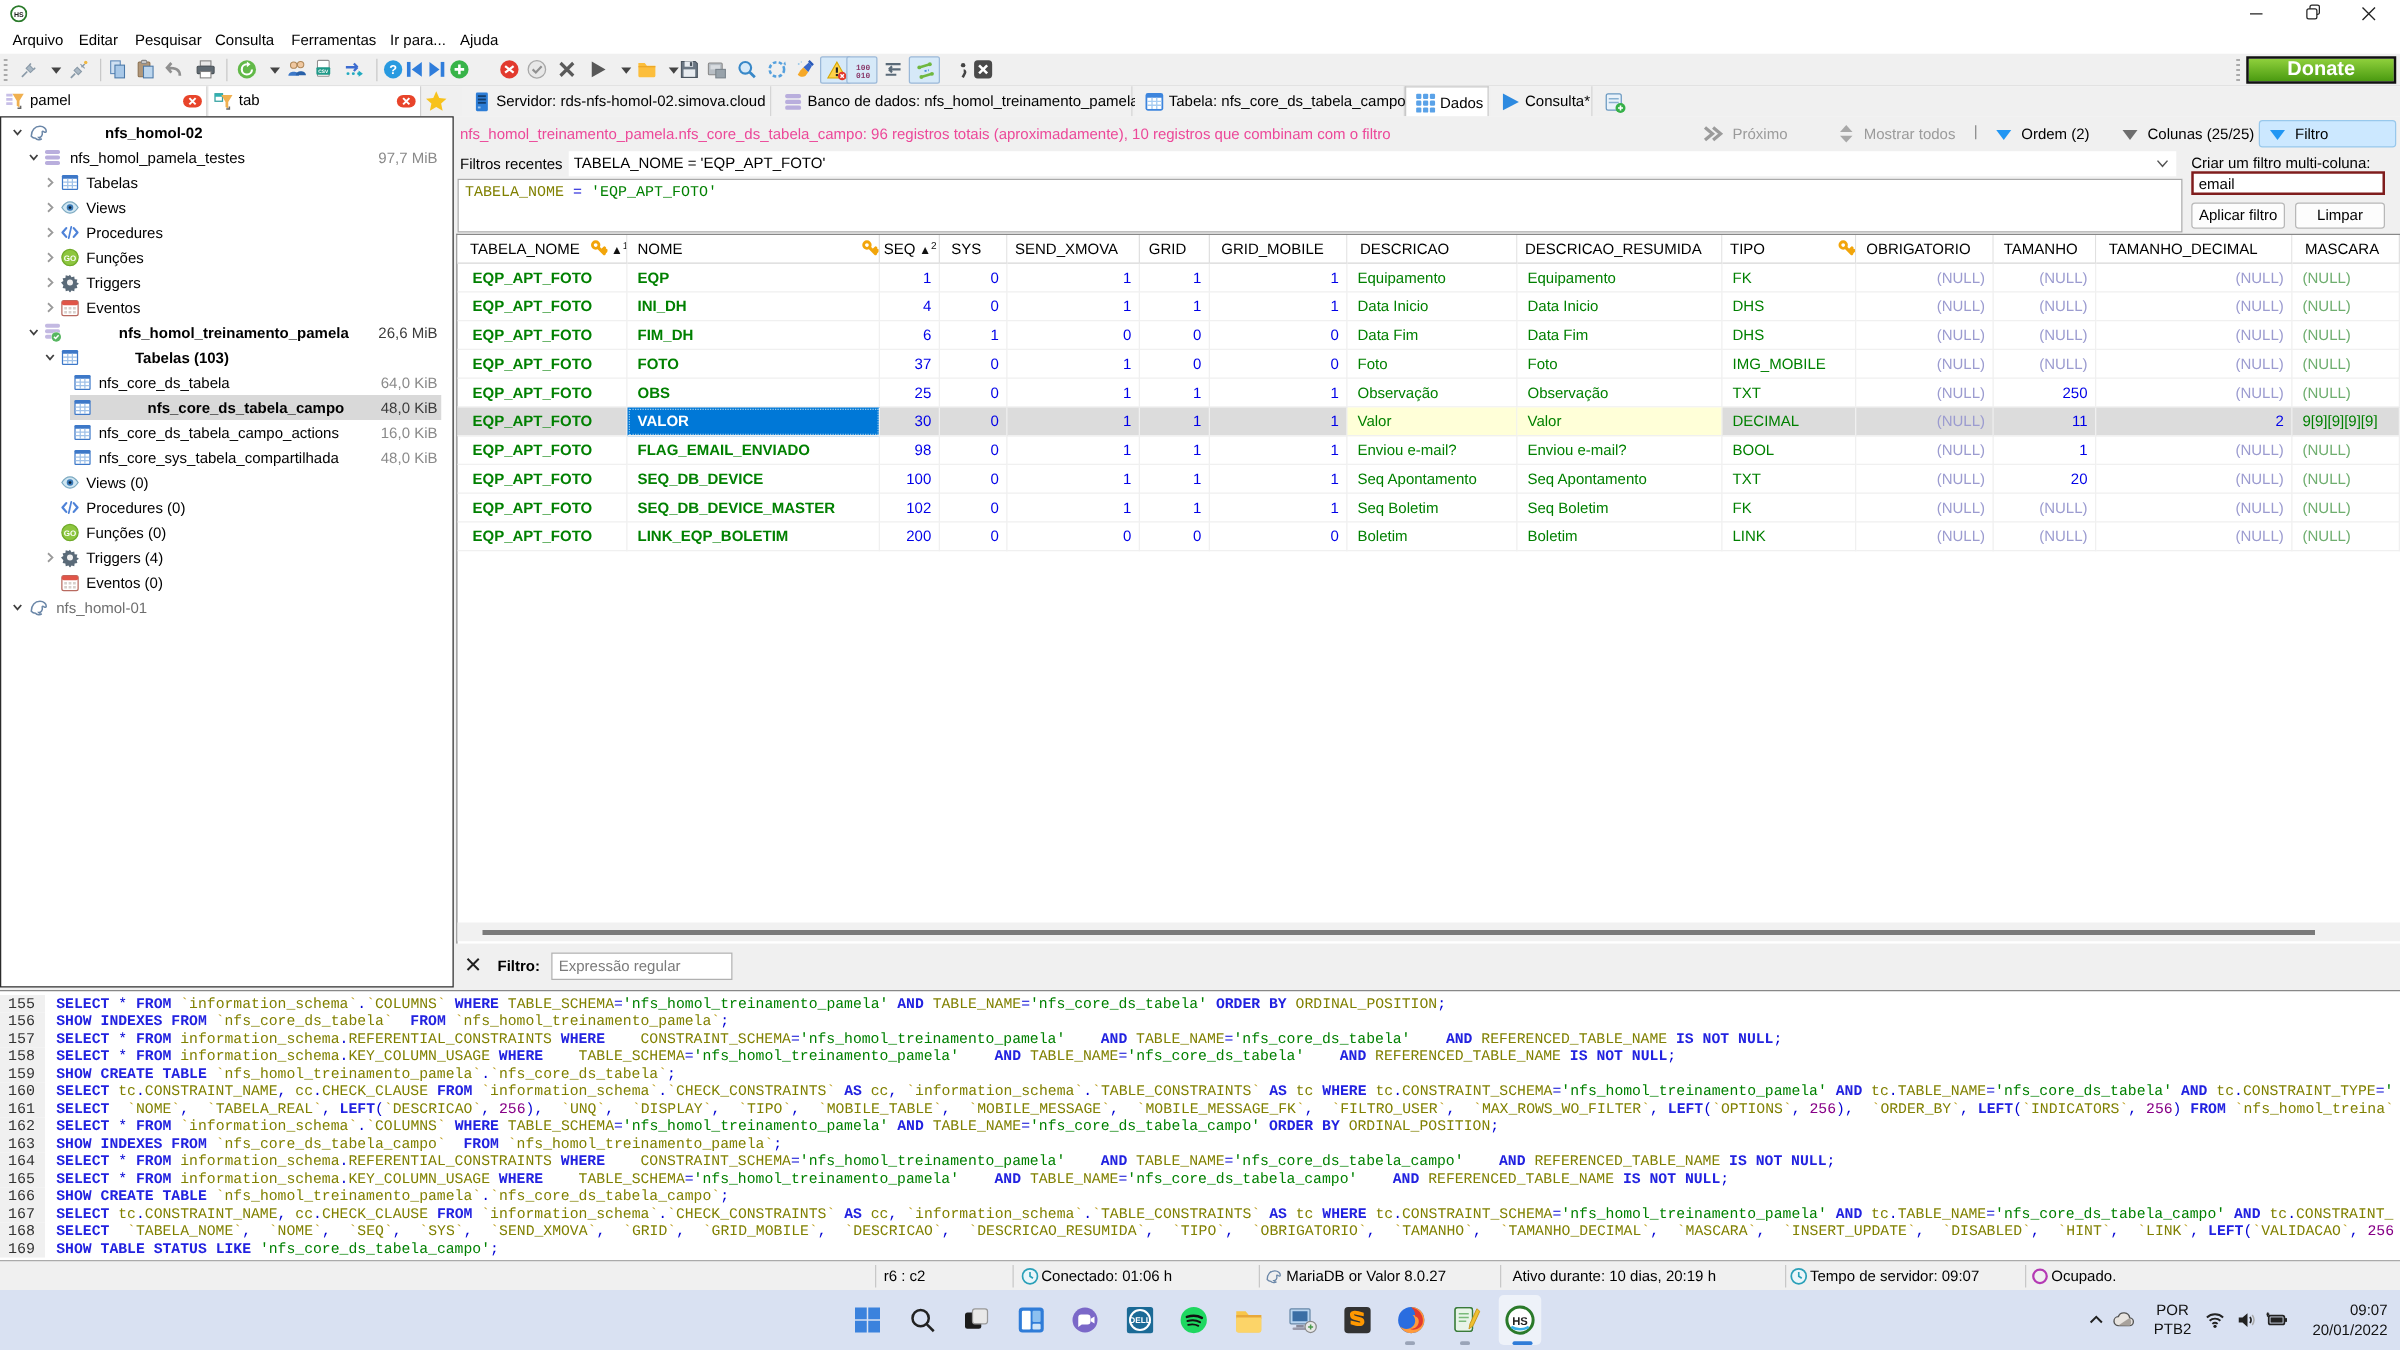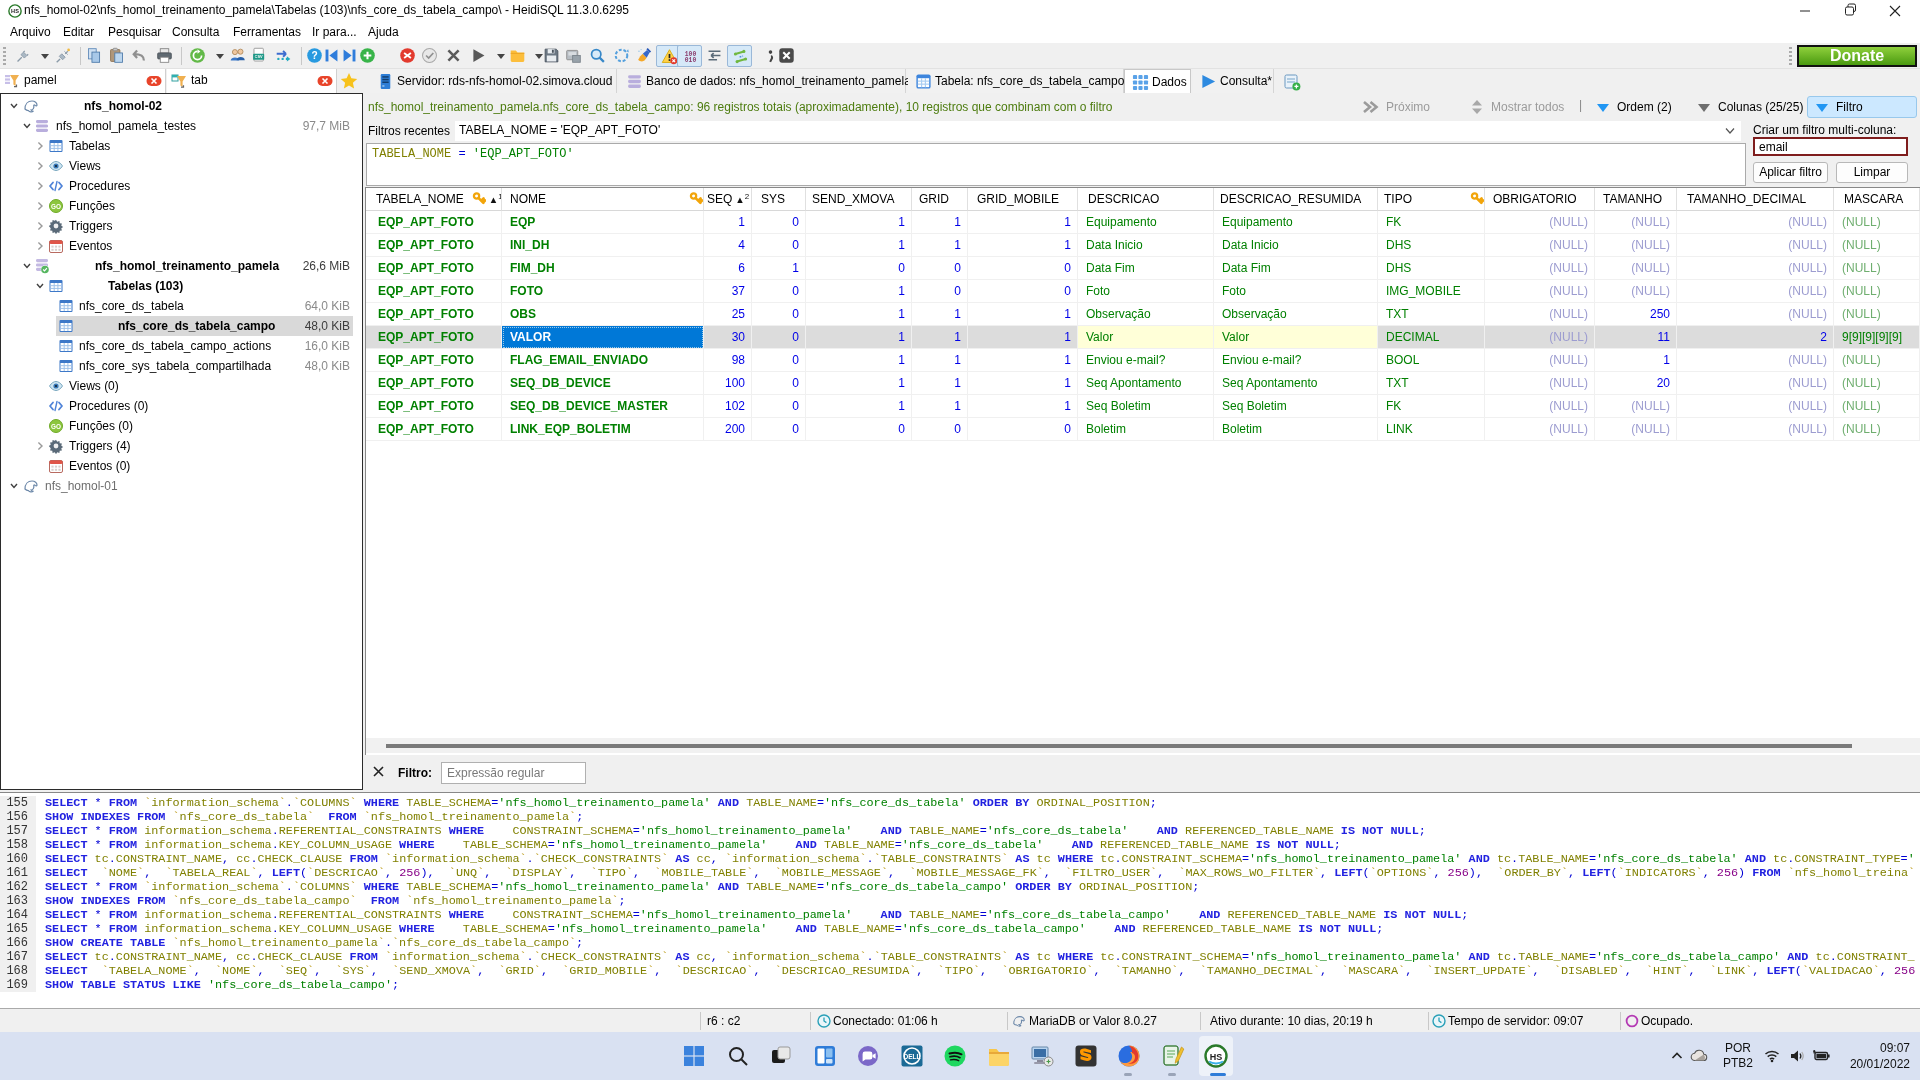--- a/index.html
+++ b/index.html
@@ -49,21 +49,21 @@
 .tchev { position:absolute; width:10px; height:10px; }
 .tchev svg { width:10px; height:10px; }
 .ticon { position:absolute; width:16px; height:16px; }
 .ticon svg { width:16px; height:16px; }
 .ttext { position:absolute; font-size:12px; color:#000; white-space:nowrap; }
 .ttext.b { font-weight:bold;margin-left:39px; }
 .ttext.gr { color:#6e6e6e; }
 .tsize { position:absolute; font-size:12px; color:#8a8a8a; }
 .tsize.dark { color:#3c3c3c; }
 
-#inforow { position:absolute; left:368px; top:100px; font-size:12px; color:#4d7c0f; }
+#inforow { position:absolute; left:368px; top:100px; font-size:12px; color:#ec4899; }
 .ctrl { position:absolute; font-size:12px; white-space:nowrap; }
 .gray { color:#9b9b9b; }
 .tri { display:inline-block; width:0; height:0; border-left:6px solid transparent; border-right:6px solid transparent; border-top:8px solid #2196f3; vertical-align:middle; margin-right:8px; }
 .tri.gr2 { border-top-color:#6e6e6e; }
 #filtrobtn { position:absolute; left:1807px; top:96px; width:110px; height:22px; background:#cce8ff; border:1px solid #98c8ec; border-radius:3px; font-size:12px; color:#000; padding-left:8px; line-height:20px; }
 
 #frlabel { position:absolute; left:368px; top:124px; font-size:12px; color:#000; }
 #frcombo { position:absolute; left:455px; top:121px; width:1286px; height:20px; background:#fff; font-size:12px; color:#000; padding:2px 4px; }
 #frchev { position:absolute; left:1725px; top:127px; width:10px; height:8px; }
 
@@ -133,21 +133,20 @@
 .traytxt { position:absolute; font-size:12px; line-height:15px; color:#111; text-align:center; }
 .trayclock { position:absolute; left:1838px; top:1040px; width:72px; font-size:12px; line-height:16px; color:#111; text-align:right; }
 </style></head>
 <body>
 <div id="root">
 <div id="titlebar">
 <svg id="appicon" viewBox="0 0 16 16">
         <circle cx="8" cy="8" r="7" fill="#fff" stroke="#2a7a2a" stroke-width="1.6"></circle>
         <text x="8" y="10.8" font-size="6.4" font-weight="bold" fill="#222" text-anchor="middle" font-family="Liberation Sans">HS</text>
       </svg>
-<div id="title">nfs_homol-02\nfs_homol_treinamento_pamela\Tabelas (103)\nfs_core_ds_tabela_campo\ - HeidiSQL 11.3.0.6295</div>
 <svg class="winbtn" style="left:1798px" viewBox="0 0 14 22">
         <line x1="2" y1="11" x2="12" y2="11" stroke="#222" stroke-width="1"></line>
       </svg>
 <svg class="winbtn" style="left:1843px" viewBox="0 0 14 22">
         <rect x="2.5" y="7" width="8" height="8" rx="1.5" fill="none" stroke="#222" stroke-width="1"></rect>
         <path d="M5 7 V5.5 a1.5 1.5 0 0 1 1.5 -1.5 H11 a1.5 1.5 0 0 1 1.5 1.5 V10 a1.5 1.5 0 0 1 -1.5 1.5 H10.5" fill="none" stroke="#222" stroke-width="1"></path>
       </svg>
 <svg class="winbtn" style="left:1888px" viewBox="0 0 14 22">
         <path d="M2 6 L12 16 M12 6 L2 16" stroke="#222" stroke-width="1.1"></path>
       </svg>
@@ -1052,20 +1051,21 @@
           <path d="M2 11 C2 6,5 3,9 3 C12 3,14 5,14 7 C14 8,13 8,12.3 7.5 C11 6.5,10.5 7,10.8 8.2 C11.2 10,10 12,8 12 C8.8 13,9.6 13.3,10.4 13.2 C9 14.2,6.5 14,5.4 12.6 C3.4 12.6,2 11,2 11 Z" fill="none" stroke="#6b87a8" stroke-width="1.2"></path>
         </svg>
       </div>
       <div class="ttext gr" style="left:44px;top:385px">nfs_homol-01</div>
 </div>
 <div id="log">
 <div class="lrow"><span class="lnum">155</span><span class="lsql"><b class="kw">SELECT</b> <span class="sy">*</span> <b class="kw">FROM</b> <b class="bt">`</b><span class="id">information_schema</span><b class="bt">`</b><span class="sy">.</span><b class="bt">`</b><span class="id">COLUMNS</span><b class="bt">`</b> <b class="kw">WHERE</b> <span class="id">TABLE_SCHEMA</span><span class="sy">=</span><span class="st">'nfs_homol_treinamento_pamela'</span> <b class="kw">AND</b> <span class="id">TABLE_NAME</span><span class="sy">=</span><span class="st">'nfs_core_ds_tabela'</span> <b class="kw">ORDER</b> <b class="kw">BY</b> <span class="id">ORDINAL_POSITION</span><span class="sy">;</span></span></div>
 <div class="lrow"><span class="lnum">156</span><span class="lsql"><b class="kw">SHOW</b> <b class="kw">INDEXES</b> <b class="kw">FROM</b> <b class="bt">`</b><span class="id">nfs_core_ds_tabela</span><b class="bt">`</b>  <b class="kw">FROM</b> <b class="bt">`</b><span class="id">nfs_homol_treinamento_pamela</span><b class="bt">`</b><span class="sy">;</span></span></div>
 <div class="lrow"><span class="lnum">157</span><span class="lsql"><b class="kw">SELECT</b> <span class="sy">*</span> <b class="kw">FROM</b> <span class="id">information_schema</span><span class="sy">.</span><span class="id">REFERENTIAL_CONSTRAINTS</span> <b class="kw">WHERE</b>    <span class="id">CONSTRAINT_SCHEMA</span><span class="sy">=</span><span class="st">'nfs_homol_treinamento_pamela'</span>    <b class="kw">AND</b> <span class="id">TABLE_NAME</span><span class="sy">=</span><span class="st">'nfs_core_ds_tabela'</span>    <b class="kw">AND</b> <span class="id">REFERENCED_TABLE_NAME</span> <b class="kw">IS</b> <b class="kw">NOT</b> <b class="kw">NULL</b><span class="sy">;</span></span></div>
 <div class="lrow"><span class="lnum">158</span><span class="lsql"><b class="kw">SELECT</b> <span class="sy">*</span> <b class="kw">FROM</b> <span class="id">information_schema</span><span class="sy">.</span><span class="id">KEY_COLUMN_USAGE</span> <b class="kw">WHERE</b>    <span class="id">TABLE_SCHEMA</span><span class="sy">=</span><span class="st">'nfs_homol_treinamento_pamela'</span>    <b class="kw">AND</b> <span class="id">TABLE_NAME</span><span class="sy">=</span><span class="st">'nfs_core_ds_tabela'</span>    <b class="kw">AND</b> <span class="id">REFERENCED_TABLE_NAME</span> <b class="kw">IS</b> <b class="kw">NOT</b> <b class="kw">NULL</b><span class="sy">;</span></span></div>
+<div class="lrow"><span class="lnum">159</span><span class="lsql"><b class="kw">SHOW</b> <b class="kw">CREATE</b> <b class="kw">TABLE</b> <b class="bt">`</b><span class="id">nfs_homol_treinamento_pamela</span><b class="bt">`</b><span class="sy">.</span><b class="bt">`</b><span class="id">nfs_core_ds_tabela</span><b class="bt">`</b><span class="sy">;</span></span></div>
 <div class="lrow"><span class="lnum">160</span><span class="lsql"><b class="kw">SELECT</b> <span class="id">tc</span><span class="sy">.</span><span class="id">CONSTRAINT_NAME</span><span class="sy">,</span> <span class="id">cc</span><span class="sy">.</span><span class="id">CHECK_CLAUSE</span> <b class="kw">FROM</b> <b class="bt">`</b><span class="id">information_schema</span><b class="bt">`</b><span class="sy">.</span><b class="bt">`</b><span class="id">CHECK_CONSTRAINTS</span><b class="bt">`</b> <b class="kw">AS</b> <span class="id">cc</span><span class="sy">,</span> <b class="bt">`</b><span class="id">information_schema</span><b class="bt">`</b><span class="sy">.</span><b class="bt">`</b><span class="id">TABLE_CONSTRAINTS</span><b class="bt">`</b> <b class="kw">AS</b> <span class="id">tc</span> <b class="kw">WHERE</b> <span class="id">tc</span><span class="sy">.</span><span class="id">CONSTRAINT_SCHEMA</span><span class="sy">=</span><span class="st">'nfs_homol_treinamento_pamela'</span> <b class="kw">AND</b> <span class="id">tc</span><span class="sy">.</span><span class="id">TABLE_NAME</span><span class="sy">=</span><span class="st">'nfs_core_ds_tabela'</span> <b class="kw">AND</b> <span class="id">tc</span><span class="sy">.</span><span class="id">CONSTRAINT_TYPE</span><span class="sy">=</span><span class="st">'</span></span></div>
 <div class="lrow"><span class="lnum">161</span><span class="lsql"><b class="kw">SELECT</b>  <b class="bt">`</b><span class="id">NOME</span><b class="bt">`</b><span class="sy">,</span>  <b class="bt">`</b><span class="id">TABELA_REAL</span><b class="bt">`</b><span class="sy">,</span> <b class="kw">LEFT</b><span class="sy">(</span><b class="bt">`</b><span class="id">DESCRICAO</span><b class="bt">`</b><span class="sy">,</span> <span class="nm">256</span><span class="sy">)</span><span class="sy">,</span>  <b class="bt">`</b><span class="id">UNQ</span><b class="bt">`</b><span class="sy">,</span>  <b class="bt">`</b><span class="id">DISPLAY</span><b class="bt">`</b><span class="sy">,</span>  <b class="bt">`</b><span class="id">TIPO</span><b class="bt">`</b><span class="sy">,</span>  <b class="bt">`</b><span class="id">MOBILE_TABLE</span><b class="bt">`</b><span class="sy">,</span>  <b class="bt">`</b><span class="id">MOBILE_MESSAGE</span><b class="bt">`</b><span class="sy">,</span>  <b class="bt">`</b><span class="id">MOBILE_MESSAGE_FK</span><b class="bt">`</b><span class="sy">,</span>  <b class="bt">`</b><span class="id">FILTRO_USER</span><b class="bt">`</b><span class="sy">,</span>  <b class="bt">`</b><span class="id">MAX_ROWS_WO_FILTER</span><b class="bt">`</b><span class="sy">,</span> <b class="kw">LEFT</b><span class="sy">(</span><b class="bt">`</b><span class="id">OPTIONS</span><b class="bt">`</b><span class="sy">,</span> <span class="nm">256</span><span class="sy">)</span><span class="sy">,</span>  <b class="bt">`</b><span class="id">ORDER_BY</span><b class="bt">`</b><span class="sy">,</span> <b class="kw">LEFT</b><span class="sy">(</span><b class="bt">`</b><span class="id">INDICATORS</span><b class="bt">`</b><span class="sy">,</span> <span class="nm">256</span><span class="sy">)</span> <b class="kw">FROM</b> <b class="bt">`</b><span class="id">nfs_homol_treina</span><b class="bt">`</b></span></div>
 <div class="lrow"><span class="lnum">162</span><span class="lsql"><b class="kw">SELECT</b> <span class="sy">*</span> <b class="kw">FROM</b> <b class="bt">`</b><span class="id">information_schema</span><b class="bt">`</b><span class="sy">.</span><b class="bt">`</b><span class="id">COLUMNS</span><b class="bt">`</b> <b class="kw">WHERE</b> <span class="id">TABLE_SCHEMA</span><span class="sy">=</span><span class="st">'nfs_homol_treinamento_pamela'</span> <b class="kw">AND</b> <span class="id">TABLE_NAME</span><span class="sy">=</span><span class="st">'nfs_core_ds_tabela_campo'</span> <b class="kw">ORDER</b> <b class="kw">BY</b> <span class="id">ORDINAL_POSITION</span><span class="sy">;</span></span></div>
 <div class="lrow"><span class="lnum">163</span><span class="lsql"><b class="kw">SHOW</b> <b class="kw">INDEXES</b> <b class="kw">FROM</b> <b class="bt">`</b><span class="id">nfs_core_ds_tabela_campo</span><b class="bt">`</b>  <b class="kw">FROM</b> <b class="bt">`</b><span class="id">nfs_homol_treinamento_pamela</span><b class="bt">`</b><span class="sy">;</span></span></div>
 <div class="lrow"><span class="lnum">164</span><span class="lsql"><b class="kw">SELECT</b> <span class="sy">*</span> <b class="kw">FROM</b> <span class="id">information_schema</span><span class="sy">.</span><span class="id">REFERENTIAL_CONSTRAINTS</span> <b class="kw">WHERE</b>    <span class="id">CONSTRAINT_SCHEMA</span><span class="sy">=</span><span class="st">'nfs_homol_treinamento_pamela'</span>    <b class="kw">AND</b> <span class="id">TABLE_NAME</span><span class="sy">=</span><span class="st">'nfs_core_ds_tabela_campo'</span>    <b class="kw">AND</b> <span class="id">REFERENCED_TABLE_NAME</span> <b class="kw">IS</b> <b class="kw">NOT</b> <b class="kw">NULL</b><span class="sy">;</span></span></div>
 <div class="lrow"><span class="lnum">165</span><span class="lsql"><b class="kw">SELECT</b> <span class="sy">*</span> <b class="kw">FROM</b> <span class="id">information_schema</span><span class="sy">.</span><span class="id">KEY_COLUMN_USAGE</span> <b class="kw">WHERE</b>    <span class="id">TABLE_SCHEMA</span><span class="sy">=</span><span class="st">'nfs_homol_treinamento_pamela'</span>    <b class="kw">AND</b> <span class="id">TABLE_NAME</span><span class="sy">=</span><span class="st">'nfs_core_ds_tabela_campo'</span>    <b class="kw">AND</b> <span class="id">REFERENCED_TABLE_NAME</span> <b class="kw">IS</b> <b class="kw">NOT</b> <b class="kw">NULL</b><span class="sy">;</span></span></div>
 <div class="lrow"><span class="lnum">166</span><span class="lsql"><b class="kw">SHOW</b> <b class="kw">CREATE</b> <b class="kw">TABLE</b> <b class="bt">`</b><span class="id">nfs_homol_treinamento_pamela</span><b class="bt">`</b><span class="sy">.</span><b class="bt">`</b><span class="id">nfs_core_ds_tabela_campo</span><b class="bt">`</b><span class="sy">;</span></span></div>
 <div class="lrow"><span class="lnum">167</span><span class="lsql"><b class="kw">SELECT</b> <span class="id">tc</span><span class="sy">.</span><span class="id">CONSTRAINT_NAME</span><span class="sy">,</span> <span class="id">cc</span><span class="sy">.</span><span class="id">CHECK_CLAUSE</span> <b class="kw">FROM</b> <b class="bt">`</b><span class="id">information_schema</span><b class="bt">`</b><span class="sy">.</span><b class="bt">`</b><span class="id">CHECK_CONSTRAINTS</span><b class="bt">`</b> <b class="kw">AS</b> <span class="id">cc</span><span class="sy">,</span> <b class="bt">`</b><span class="id">information_schema</span><b class="bt">`</b><span class="sy">.</span><b class="bt">`</b><span class="id">TABLE_CONSTRAINTS</span><b class="bt">`</b> <b class="kw">AS</b> <span class="id">tc</span> <b class="kw">WHERE</b> <span class="id">tc</span><span class="sy">.</span><span class="id">CONSTRAINT_SCHEMA</span><span class="sy">=</span><span class="st">'nfs_homol_treinamento_pamela'</span> <b class="kw">AND</b> <span class="id">tc</span><span class="sy">.</span><span class="id">TABLE_NAME</span><span class="sy">=</span><span class="st">'nfs_core_ds_tabela_campo'</span> <b class="kw">AND</b> <span class="id">tc</span><span class="sy">.</span><span class="id">CONSTRAINT_</span></span></div>
 <div class="lrow"><span class="lnum">168</span><span class="lsql"><b class="kw">SELECT</b>  <b class="bt">`</b><span class="id">TABELA_NOME</span><b class="bt">`</b><span class="sy">,</span>  <b class="bt">`</b><span class="id">NOME</span><b class="bt">`</b><span class="sy">,</span>  <b class="bt">`</b><span class="id">SEQ</span><b class="bt">`</b><span class="sy">,</span>  <b class="bt">`</b><span class="id">SYS</span><b class="bt">`</b><span class="sy">,</span>  <b class="bt">`</b><span class="id">SEND_XMOVA</span><b class="bt">`</b><span class="sy">,</span>  <b class="bt">`</b><span class="id">GRID</span><b class="bt">`</b><span class="sy">,</span>  <b class="bt">`</b><span class="id">GRID_MOBILE</span><b class="bt">`</b><span class="sy">,</span>  <b class="bt">`</b><span class="id">DESCRICAO</span><b class="bt">`</b><span class="sy">,</span>  <b class="bt">`</b><span class="id">DESCRICAO_RESUMIDA</span><b class="bt">`</b><span class="sy">,</span>  <b class="bt">`</b><span class="id">TIPO</span><b class="bt">`</b><span class="sy">,</span>  <b class="bt">`</b><span class="id">OBRIGATORIO</span><b class="bt">`</b><span class="sy">,</span>  <b class="bt">`</b><span class="id">TAMANHO</span><b class="bt">`</b><span class="sy">,</span>  <b class="bt">`</b><span class="id">TAMANHO_DECIMAL</span><b class="bt">`</b><span class="sy">,</span>  <b class="bt">`</b><span class="id">MASCARA</span><b class="bt">`</b><span class="sy">,</span>  <b class="bt">`</b><span class="id">INSERT_UPDATE</span><b class="bt">`</b><span class="sy">,</span>  <b class="bt">`</b><span class="id">DISABLED</span><b class="bt">`</b><span class="sy">,</span>  <b class="bt">`</b><span class="id">HINT</span><b class="bt">`</b><span class="sy">,</span>  <b class="bt">`</b><span class="id">LINK</span><b class="bt">`</b><span class="sy">,</span> <b class="kw">LEFT</b><span class="sy">(</span><b class="bt">`</b><span class="id">VALIDACAO</span><b class="bt">`</b><span class="sy">,</span> <span class="nm">256</span></span></div>
 <div class="lrow"><span class="lnum">169</span><span class="lsql"><b class="kw">SHOW</b> <b class="kw">TABLE</b> <b class="kw">STATUS</b> <b class="kw">LIKE</b> <span class="st">'nfs_core_ds_tabela_campo'</span><span class="sy">;</span></span></div>

